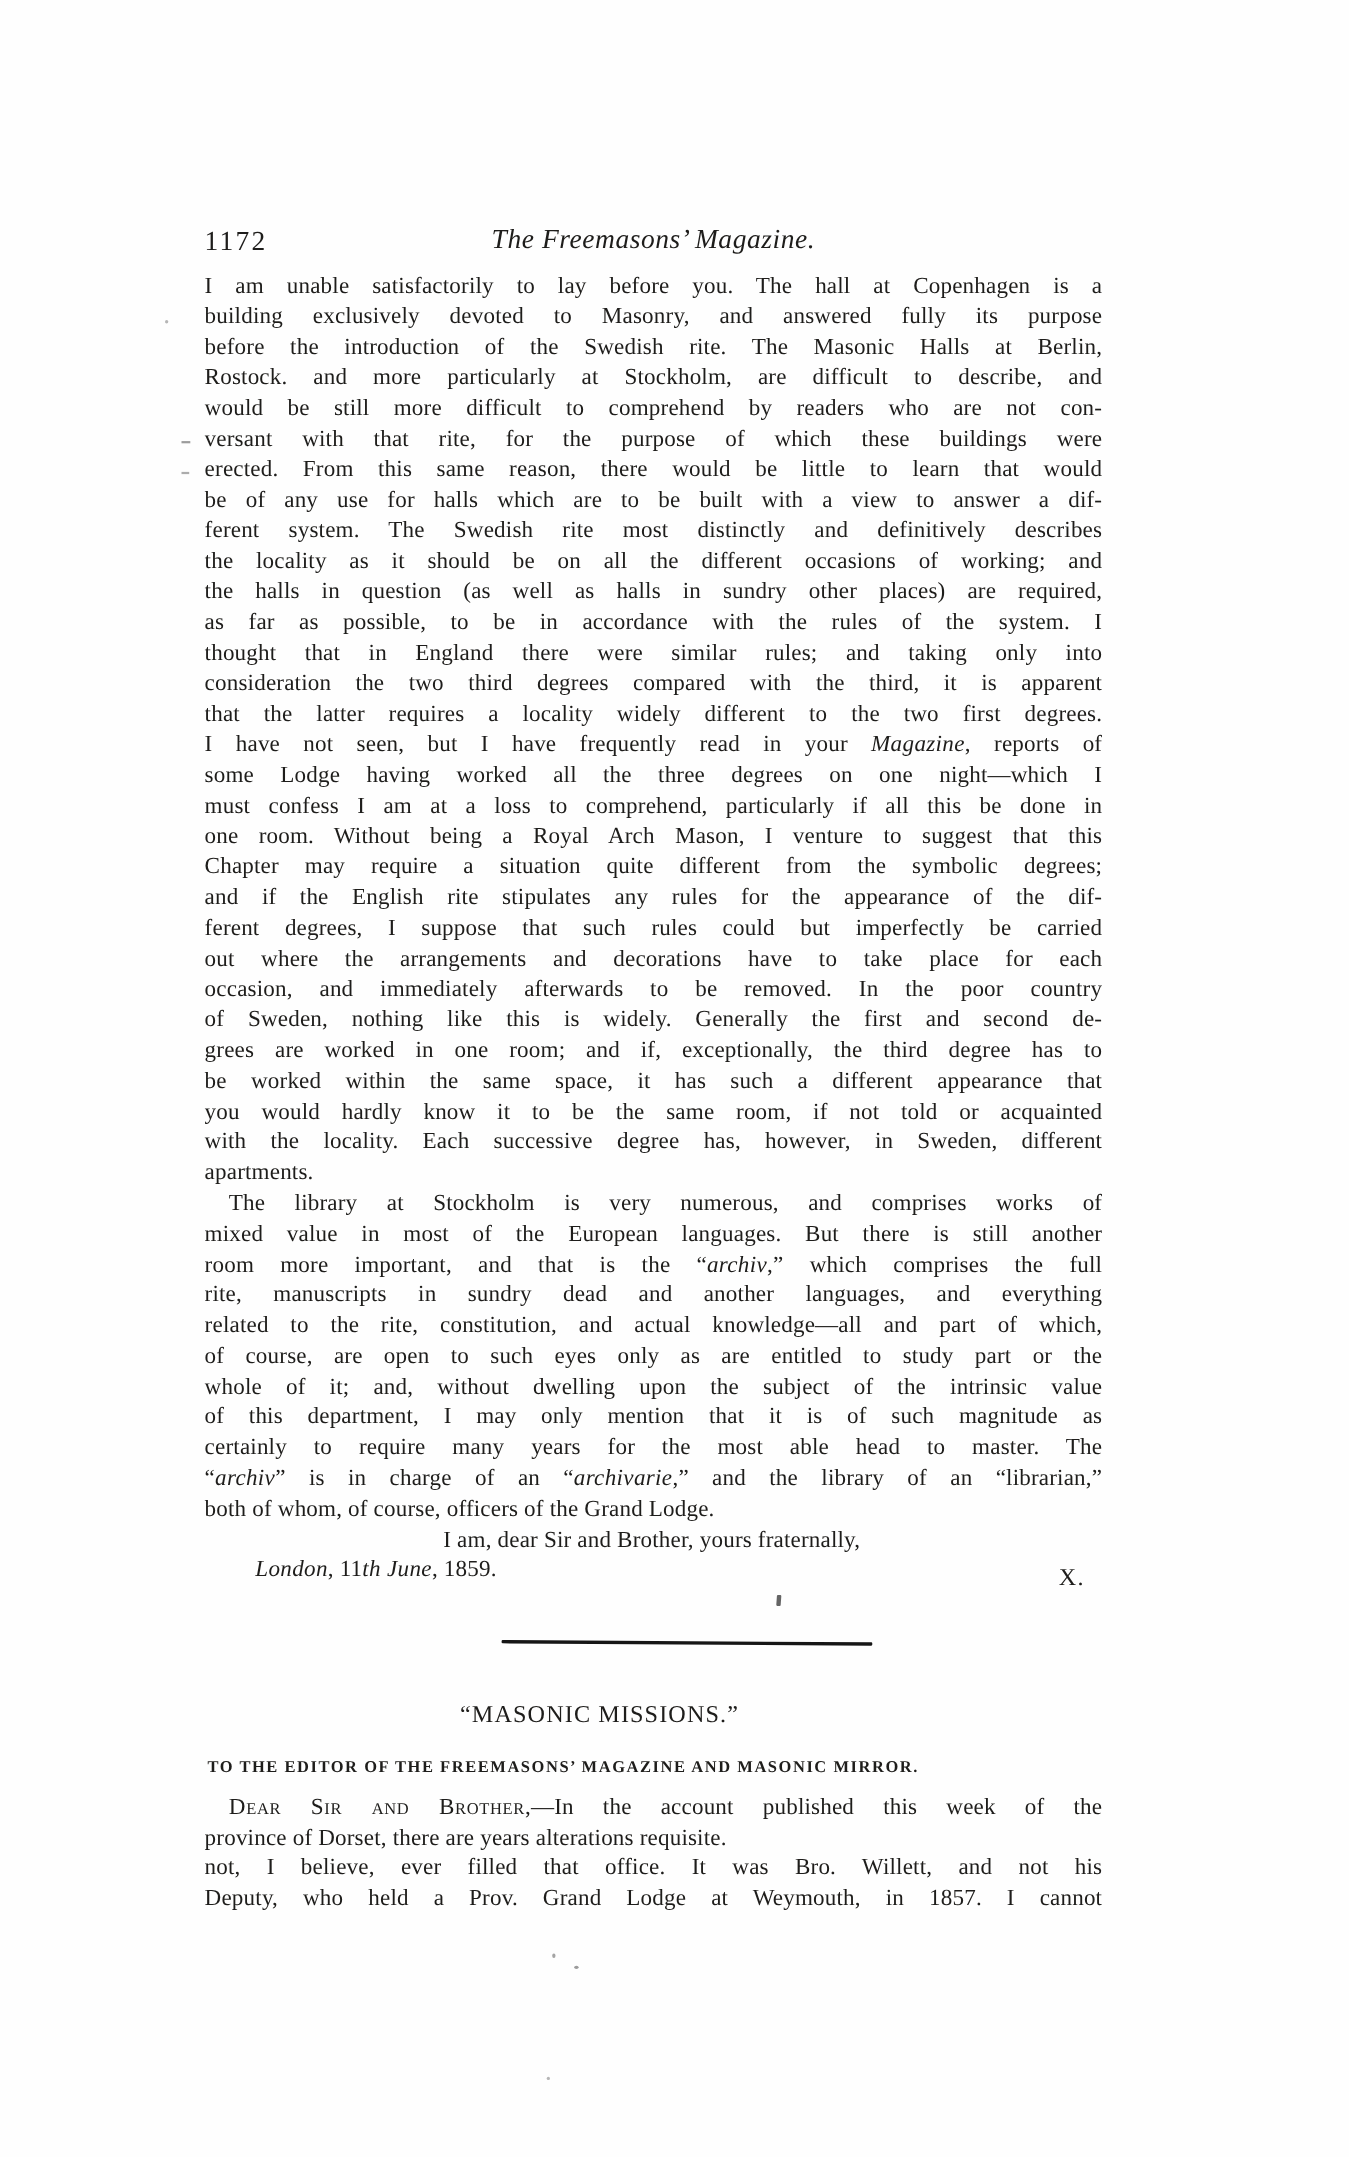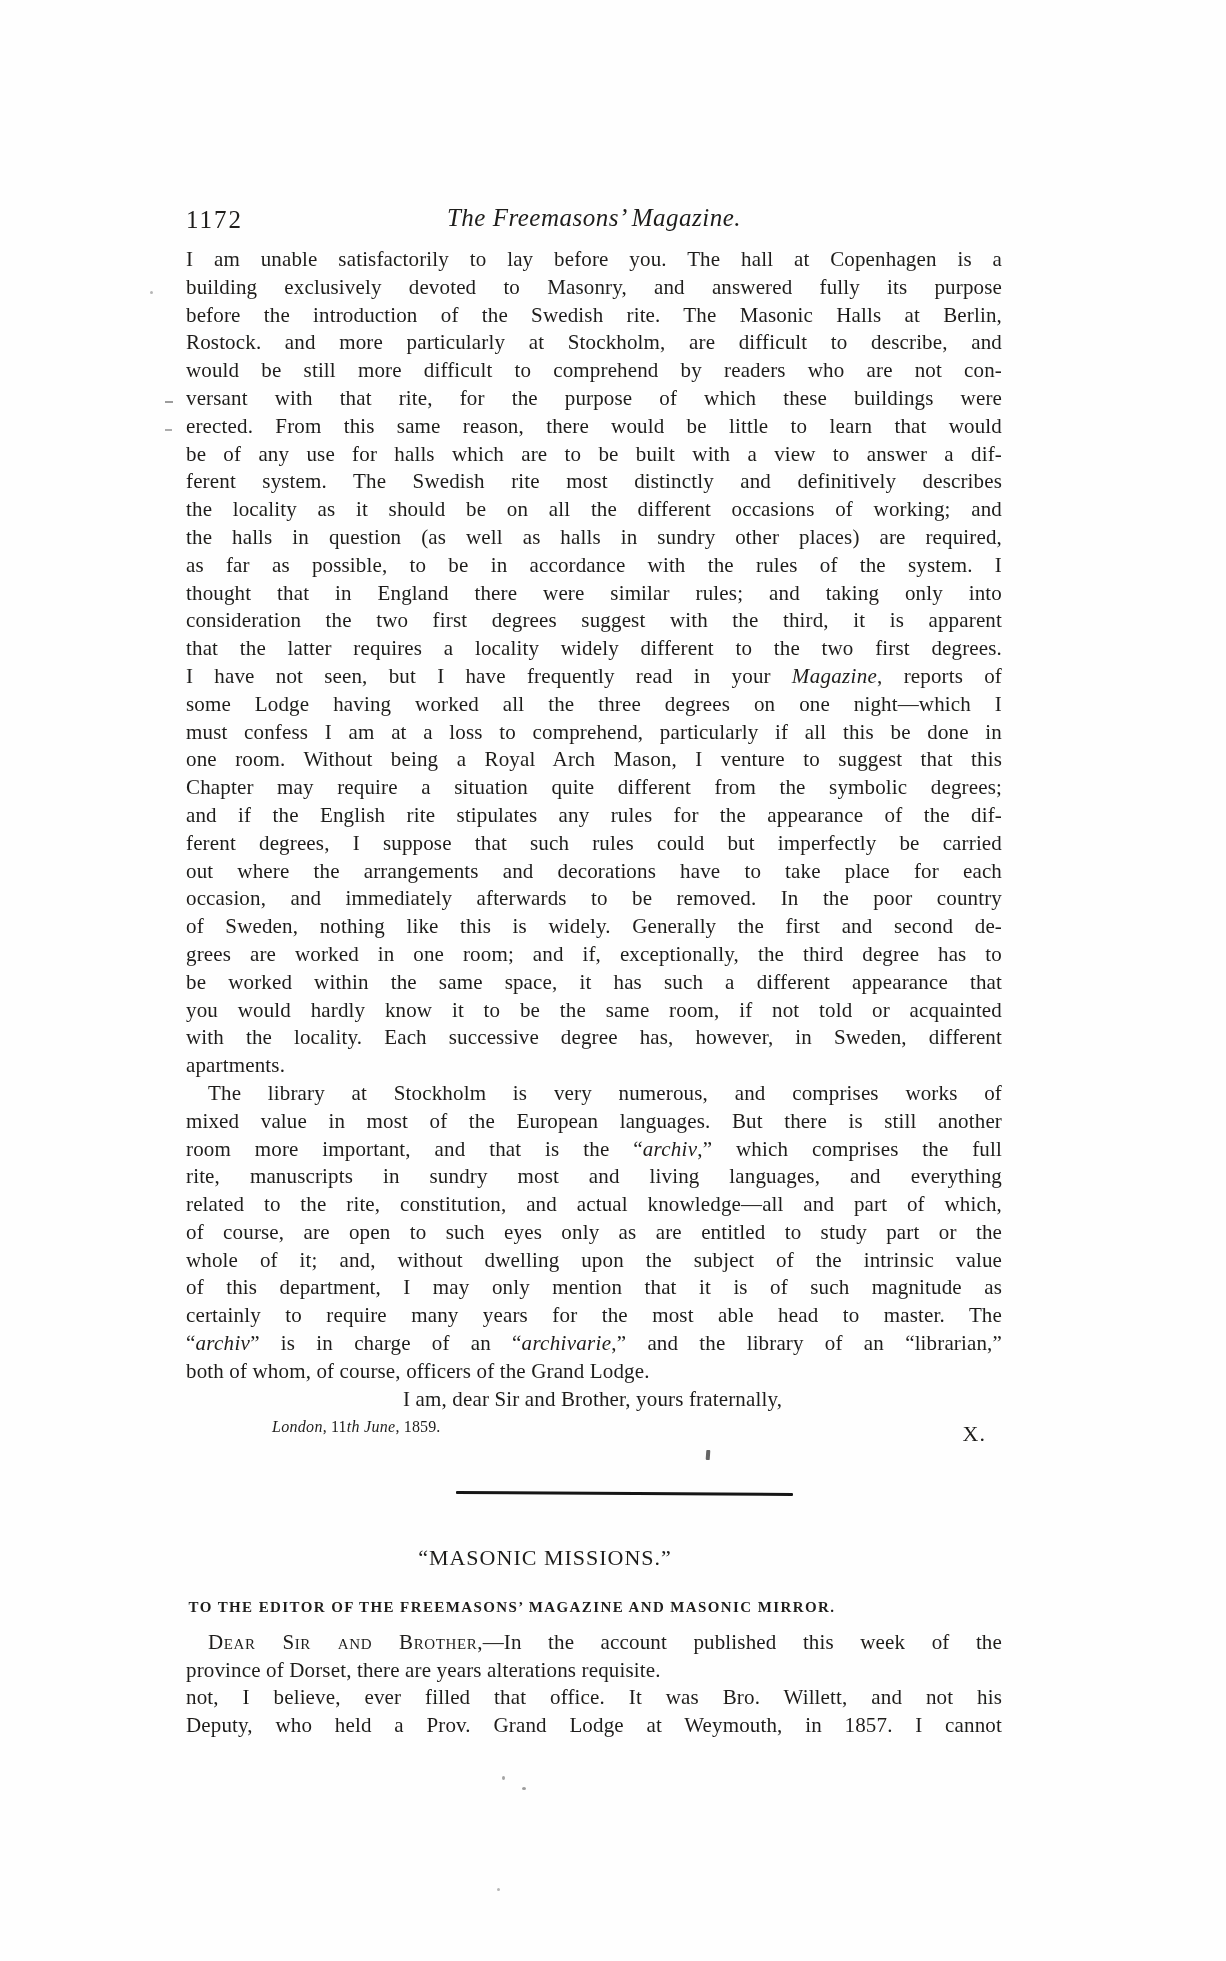--- a/index.html
+++ b/index.html
@@ -20,21 +20,21 @@
   .body2{position:absolute;left:186px;top:1629px;width:816px;font-size:21px;line-height:27.5px;letter-spacing:0.15px;}
   .tline{height:27.8px;overflow:hidden;text-align:left;}
   .body2 .tline{height:27.5px;}
   .tline.just{text-align:justify;text-align-last:justify;}
   .tline.ind{text-indent:22px;}
   .sc{font-variant:small-caps;letter-spacing:0.6px;}
   i{letter-spacing:0.3px;}
   
   .signoff{height:27.8px;overflow:hidden;padding-left:217px;box-sizing:border-box;}
   .daterow{height:30px;display:flex;justify-content:space-between;padding-left:46px;padding-right:16px;box-sizing:border-box;}
-  .dateline{font-size:16px;margin-left:40px;}
+  .dateline{font-size:21px;}
   .sig{font-size:22px;letter-spacing:1px;transform:translateY(7px);}
   
   .divider{position:absolute;left:456px;top:1492px;width:337px;height:3px;background:#161616;transform:rotate(0.35deg);border-radius:1px;}
   
   .sec-heading{position:absolute;left:137px;top:1545px;width:816px;text-align:center;font-size:22px;letter-spacing:1px;}
   .sec-sub{position:absolute;left:104px;top:1599px;width:816px;text-align:center;font-size:15px;font-weight:bold;letter-spacing:1.4px;}
   
   .mark{position:absolute;background:#4a4a4a;}
   .m-dash1{left:165px;top:401px;width:8px;height:2px;opacity:.55;}
   .m-dash2{left:165px;top:429px;width:7px;height:2px;opacity:.45;}
@@ -62,41 +62,41 @@
         <div class="tline just">Rostock. and more particularly at Stockholm, are difficult to describe, and</div>
         <div class="tline just">would be still more difficult to comprehend by readers who are not con-</div>
         <div class="tline just">versant with that rite, for the purpose of which these buildings were</div>
         <div class="tline just">erected. From this same reason, there would be little to learn that would</div>
         <div class="tline just">be of any use for halls which are to be built with a view to answer a dif-</div>
         <div class="tline just">ferent system. The Swedish rite most distinctly and definitively describes</div>
         <div class="tline just">the locality as it should be on all the different occasions of working; and</div>
         <div class="tline just">the halls in question (as well as halls in sundry other places) are required,</div>
         <div class="tline just">as far as possible, to be in accordance with the rules of the system. I</div>
         <div class="tline just">thought that in England there were similar rules; and taking only into</div>
-        <div class="tline just">consideration the two first degrees suggest with the third, it is apparent</div>
+        <div class="tline just">consideration the two third degrees compared with the third, it is apparent</div>
         <div class="tline just">that the latter requires a locality widely different to the two first degrees.</div>
         <div class="tline just">I have not seen, but I have frequently read in your <i>Magazine</i>, reports of</div>
         <div class="tline just">some Lodge having worked all the three degrees on one night—which I</div>
         <div class="tline just">must confess I am at a loss to comprehend, particularly if all this be done in</div>
         <div class="tline just">one room. Without being a Royal Arch Mason, I venture to suggest that this</div>
         <div class="tline just">Chapter may require a situation quite different from the symbolic degrees;</div>
         <div class="tline just">and if the English rite stipulates any rules for the appearance of the dif-</div>
         <div class="tline just">ferent degrees, I suppose that such rules could but imperfectly be carried</div>
         <div class="tline just">out where the arrangements and decorations have to take place for each</div>
         <div class="tline just">occasion, and immediately afterwards to be removed. In the poor country</div>
         <div class="tline just">of Sweden, nothing like this is widely. Generally the first and second de-</div>
         <div class="tline just">grees are worked in one room; and if, exceptionally, the third degree has to</div>
         <div class="tline just">be worked within the same space, it has such a different appearance that</div>
         <div class="tline just">you would hardly know it to be the same room, if not told or acquainted</div>
         <div class="tline just">with the locality. Each successive degree has, however, in Sweden, different</div>
         <div class="tline">apartments.</div>
         <div class="tline just ind">The library at Stockholm is very numerous, and comprises works of</div>
         <div class="tline just">mixed value in most of the European languages. But there is still another</div>
         <div class="tline just">room more important, and that is the “<i>archiv</i>,” which comprises the full</div>
-        <div class="tline just">rite, manuscripts in sundry most and living languages, and everything</div>
+        <div class="tline just">rite, manuscripts in sundry dead and another languages, and everything</div>
         <div class="tline just">related to the rite, constitution, and actual knowledge—all and part of which,</div>
         <div class="tline just">of course, are open to such eyes only as are entitled to study part or the</div>
         <div class="tline just">whole of it; and, without dwelling upon the subject of the intrinsic value</div>
         <div class="tline just">of this department, I may only mention that it is of such magnitude as</div>
         <div class="tline just">certainly to require many years for the most able head to master. The</div>
         <div class="tline just">“<i>archiv</i>” is in charge of an “<i>archivarie</i>,” and the library of an “librarian,”</div>
         <div class="tline">both of whom, of course, officers of the Grand Lodge.</div>
       </div>
     <div class="signoff">I am, dear Sir and Brother, yours fraternally,</div>
     <div class="daterow">

